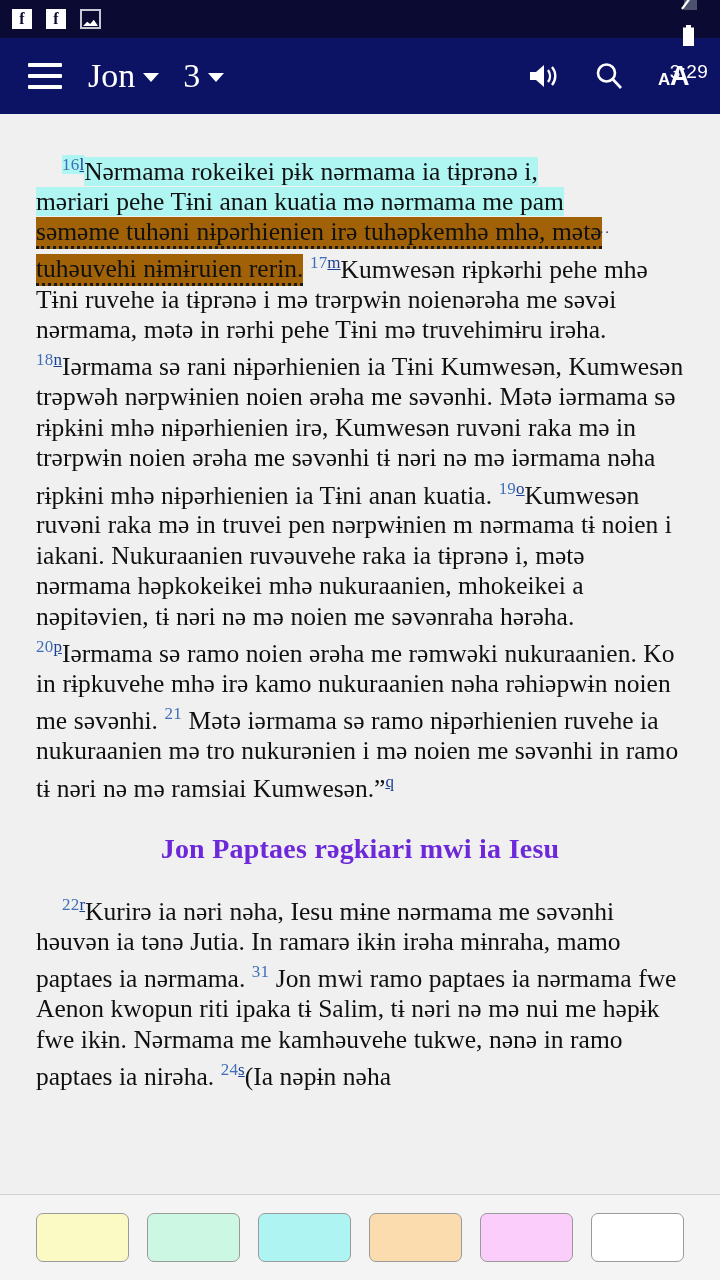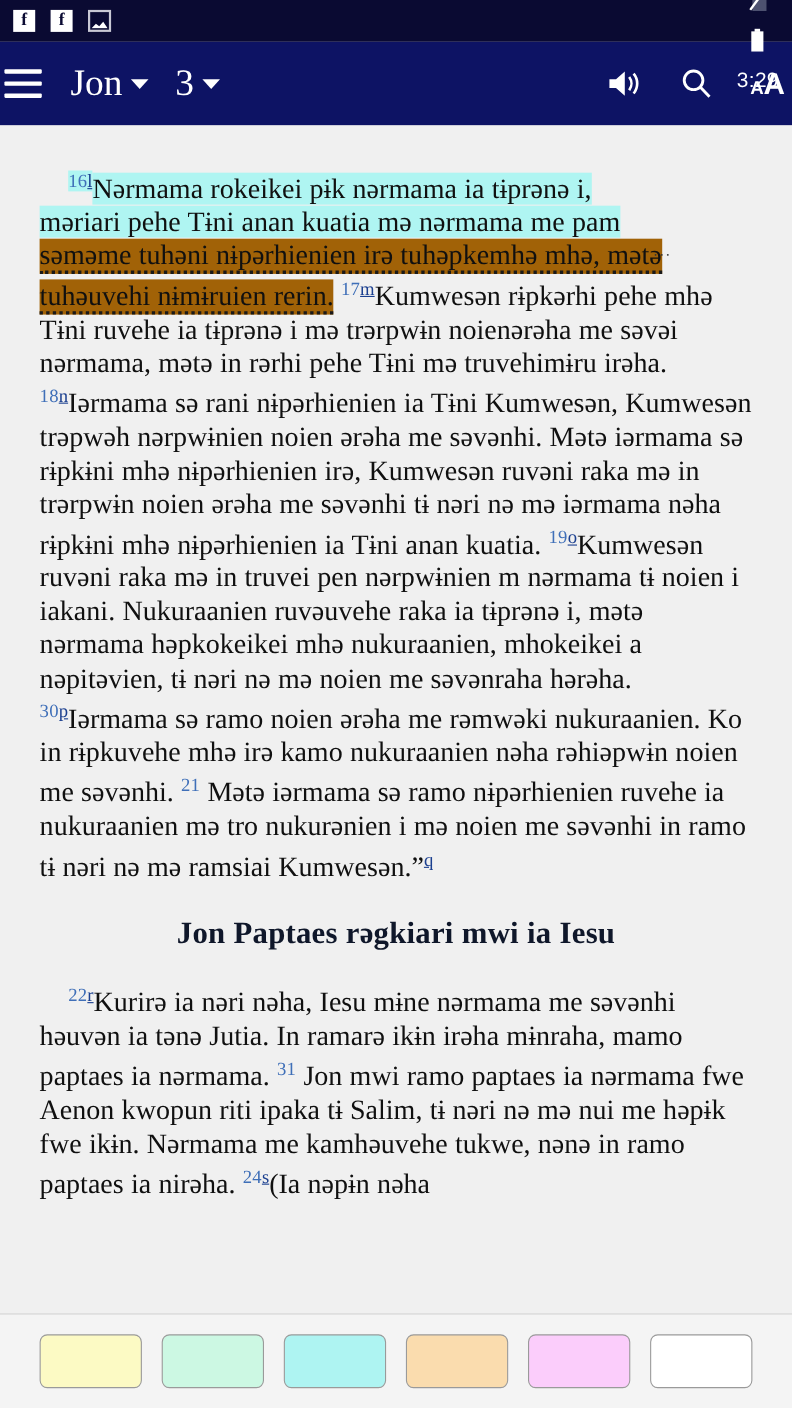--- a/index.html
+++ b/index.html
@@ -38,21 +38,21 @@
   .clock{
     font-family:"Liberation Sans", sans-serif;
     font-size:19px; letter-spacing:.3px; color:#fff;
   }
 
   
   .toolbar{
     height:76px; width:100%;
     background:#0d1364;
     display:flex; align-items:center;
-    padding:0 4px;
+    padding:0 28px;
     color:#ffffff;
   }
   .hamburger{ width:34px; height:26px; display:flex; flex-direction:column;
     justify-content:space-between; cursor:pointer; }
   .hamburger span{ display:block; height:4px; background:#fff; border-radius:1px; }
   .book-sel{ display:flex; align-items:baseline; gap:8px; margin-left:26px; cursor:pointer; }
   .book-sel .lbl{ font-size:34px; font-family:"Liberation Serif", serif; color:#fff; }
   .chap-sel{ display:flex; align-items:baseline; gap:8px; margin-left:24px; cursor:pointer; }
   .chap-sel .lbl{ font-size:34px; font-family:"Liberation Serif", serif; color:#fff; }
   .caret{
@@ -89,21 +89,21 @@
   .hl{ background:#aff5f2; }
   .hl-u{ background:#a16207; border-bottom:3px dotted #1a1a1a;text-align:right; }
   .sel-dots{
     display:inline-block; position:relative; width:0;
   }
   .sel-dots::after{
     content:"\00B7\00B7\00B7"; position:absolute;
     top:-22px; left:-8px; font-size:14px; color:#333; letter-spacing:1px;
   }
   .heading{
-    text-align:center; color:#0f172a; font-weight:bold;
+    text-align:center; color:#6d28d9; font-weight:bold;
     font-size:28px; font-family:"Liberation Serif", serif;
     margin:30px 0 26px 0; letter-spacing:.2px;
   }
   .indent{ display:inline-block; width:26px; }
 
   
   .palette{
     position:absolute; left:0; bottom:0;
     width:720px; height:86px;
     background:#f4f4f4;
@@ -201,21 +201,21 @@
     <span class="indent"></span><span class="vnum hl">16</span><span class="fnote hl">l</span><span class="hl">Nərmama rokeikei pɨk nərmama ia tɨprənə i,</span><br>
     <span class="hl">məriari pehe Tɨni anan kuatia mə nərmama me pam</span><br>
     <span class="hl-u">səməme tuhəni nɨpərhienien irə tuhəpkemhə mhə, mətə</span><span class="sel-dots"></span><br>
     <span class="hl-u">tuhəuvehi nɨmɨruien rerin.</span>
     <span class="vnum">17</span><span class="fnote">m</span><span>Kumwesən rɨpkərhi pehe mhə Tɨni ruvehe ia tɨprənə i mə trərpwɨn noienərəha me səvəi nərmama, mətə in rərhi pehe Tɨni mə truvehimɨru irəha.</span>
     <span class="vnum">18</span><span class="fnote">n</span><span>Iərmama sə rani nɨpərhienien ia Tɨni Kumwesən, Kumwesən trəpwəh nərpwɨnien noien ərəha me səvənhi. Mətə iərmama sə rɨpkɨni mhə nɨpərhienien irə, Kumwesən ruvəni raka mə in trərpwɨn noien ərəha me səvənhi tɨ nəri nə mə iərmama nəha rɨpkɨni mhə nɨpərhienien ia Tɨni anan kuatia.</span>
     <span class="vnum">19</span><span class="fnote">o</span><span>Kumwesən ruvəni raka mə in truvei pen nərpwɨnien m nərmama tɨ noien i iakani. Nukuraanien ruvəuvehe raka ia tɨprənə i, mətə nərmama həpkokeikei mhə nukuraanien, mhokeikei a nəpitəvien, tɨ nəri nə mə noien me səvənraha hərəha.</span>
   </div>
 
   <div class="para">
-    <span class="vnum">30</span><span class="fnote">p</span><span>Iərmama sə ramo noien ərəha me rəmwəki nukuraanien. Ko in rɨpkuvehe mhə irə kamo nukuraanien nəha rəhiəpwɨn noien me səvənhi.</span>
+    <span class="vnum">20</span><span class="fnote">p</span><span>Iərmama sə ramo noien ərəha me rəmwəki nukuraanien. Ko in rɨpkuvehe mhə irə kamo nukuraanien nəha rəhiəpwɨn noien me səvənhi.</span>
     <span class="vnum">21</span>
     <span>Mətə iərmama sə ramo nɨpərhienien ruvehe ia nukuraanien mə tro nukurənien i mə noien me səvənhi in ramo tɨ nəri nə mə ramsiai Kumwesən.”</span><span class="fnote">q</span>
   </div>
 
   <div class="heading">Jon Paptaes rəgkiari mwi ia Iesu</div>
 
   <div class="para">
     <span class="indent"></span><span class="vnum">22</span><span class="fnote">r</span><span>Kurirə ia nəri nəha, Iesu mɨne nərmama me səvənhi həuvən ia tənə Jutia. In ramarə ikɨn irəha mɨnraha, mamo paptaes ia nərmama.</span>
     <span class="vnum">31</span>
     <span>Jon mwi ramo paptaes ia nərmama fwe Aenon kwopun riti ipaka tɨ Salim, tɨ nəri nə mə nui me həpɨk fwe ikɨn. Nərmama me kamhəuvehe tukwe, nənə in ramo paptaes ia nirəha.</span>

